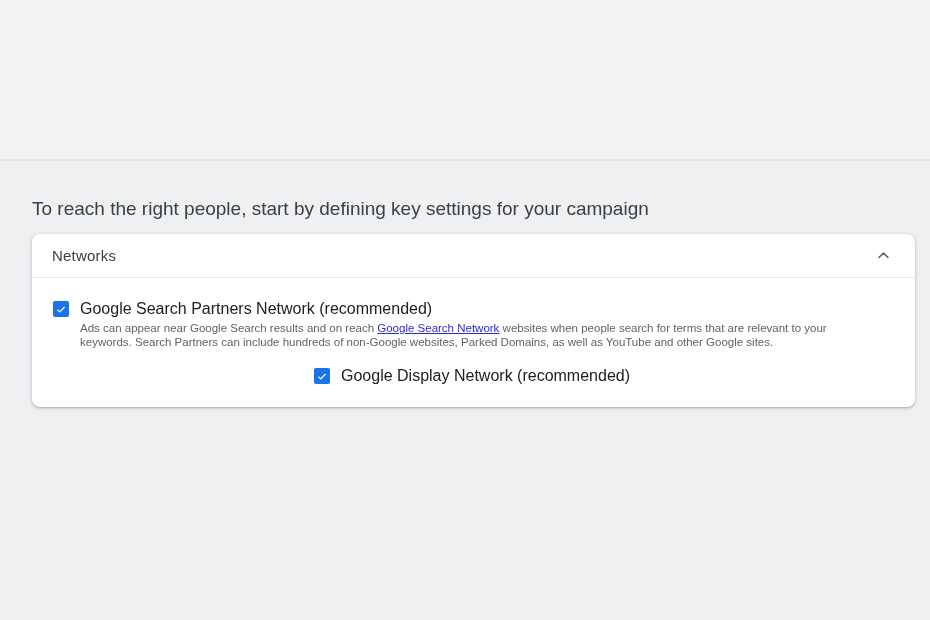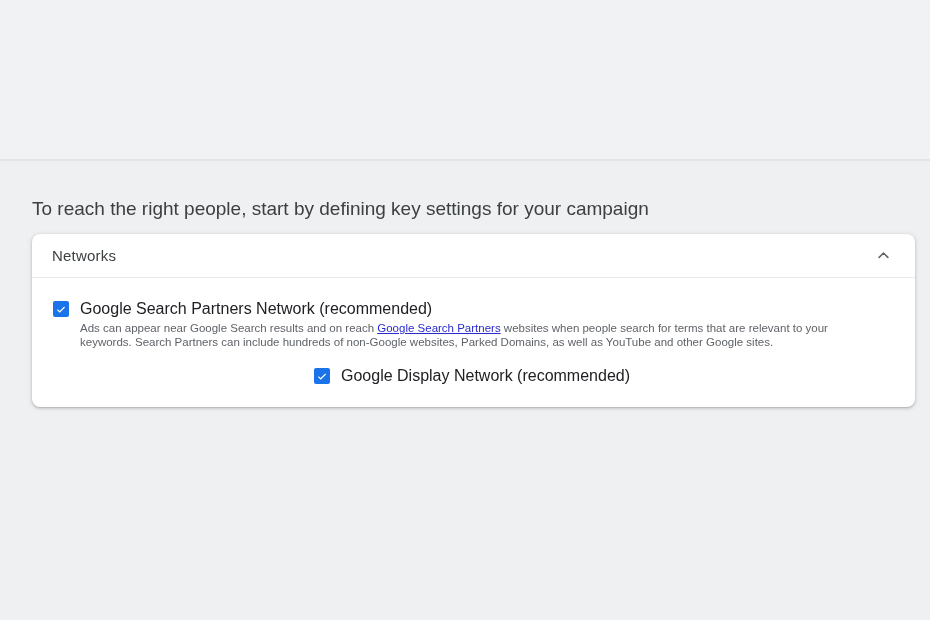--- a/index.html
+++ b/index.html
@@ -135,21 +135,21 @@
         <div class="checkbox checked">
           <span style="display:flex;">
             <svg width="12" height="12" viewBox="0 0 24 24" fill="#ffffff">
               <path d="M9.4 16.2 5.6 12.4l-1.6 1.6 5.4 5.4L20.0 8.8l-1.6-1.6z"></path>
             </svg>
           </span>
         </div>
         <div class="option-text">
           <div class="option-label">Google Search Partners Network (recommended)</div>
           <div class="option-desc">
-            <span>Ads can appear near Google Search results and on reach </span><a class="inline-link">Google Search Partners</a><span> websites when people search for terms that are relevant to your keywords. Search Partners can include hundreds of non-Google websites, Parked Domains, as well as YouTube and other Google sites.</span>
+            <span>Ads can appear near Google Search results and on reach </span><a class="inline-link">Google Search Network</a><span> websites when people search for terms that are relevant to your keywords. Search Partners can include hundreds of non-Google websites, Parked Domains, as well as YouTube and other Google sites.</span>
           </div>
         </div>
       </div>
 
       <div class="option-row">
         <div class="checkbox checked">
           <span style="display:flex;">
             <svg width="12" height="12" viewBox="0 0 24 24" fill="#ffffff">
               <path d="M9.4 16.2 5.6 12.4l-1.6 1.6 5.4 5.4L20.0 8.8l-1.6-1.6z"></path>
             </svg>

